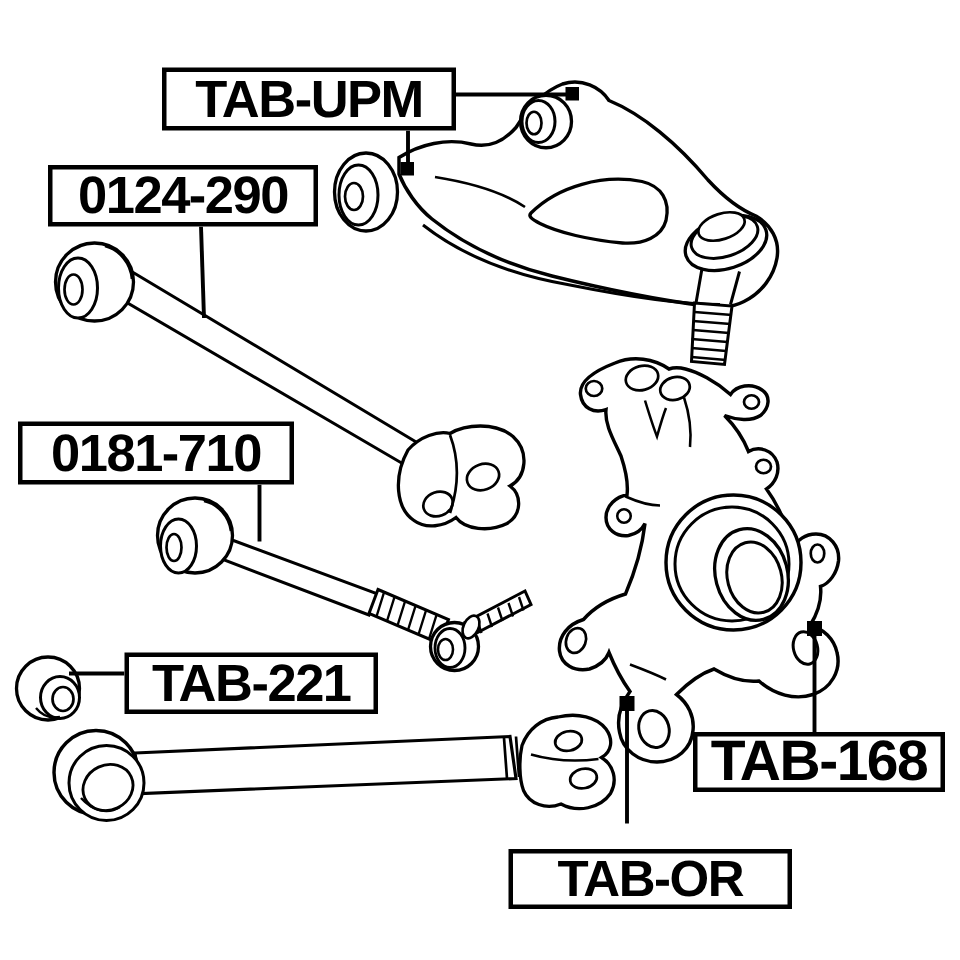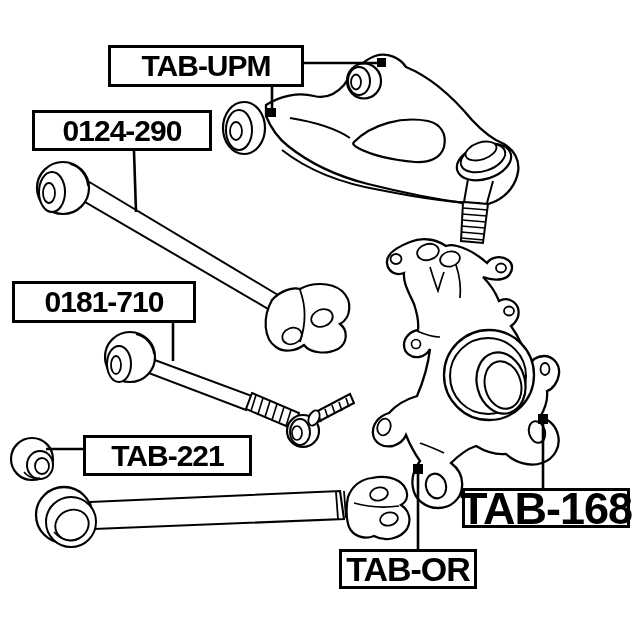--- a/index.html
+++ b/index.html
@@ -5,29 +5,29 @@
   html,body{margin:0;padding:0;}
   body{
     width:640px;height:640px;background:#ffffff;position:relative;
     font-family:"Liberation Sans", sans-serif;overflow:hidden;
   }
   #stage{position:absolute;left:0;top:0;width:640px;height:640px;}
   svg{position:absolute;left:0;top:0;}
   .label{
     position:absolute;box-sizing:border-box;background:#ffffff;
     border:3px solid #000;display:flex;align-items:center;justify-content:center;
-    font-weight:bold;font-size:30px;line-height:1;letter-spacing:-1px;color:#000;
+    font-weight:bold;font-size:35px;line-height:1;letter-spacing:-1px;color:#000;
     white-space:nowrap;z-index:5;
   }
   .lbl-upm  {left:108px;top:45px; width:196px;height:42px;}
   .lbl-0124 {left:32px; top:110px;width:180px;height:41px;}
   .lbl-0125 {left:12px; top:281px;width:184px;height:42px;}
   .lbl-221  {left:83px; top:435px;width:169px;height:41px;}
-  .lbl-168  {left:462px;top:488px;width:168px;height:40px;font-size:45px;}
-  .lbl-or   {left:339px;top:549px;width:138px;height:40px;font-size:34px;}
+  .lbl-168  {left:462px;top:488px;width:168px;height:40px;font-size:38px;}
+  .lbl-or   {left:339px;top:566px;width:189px;height:40px;font-size:34px;}
   .ln{stroke:#000;fill:none;}
   .part{stroke:#000;fill:#ffffff;}
   .hole{stroke:#000;fill:#ffffff;}
 </style>
 </head>
 <body>
 
 <div id="stage">
 
 <svg width="640" height="640" viewBox="0 0 640 640">

